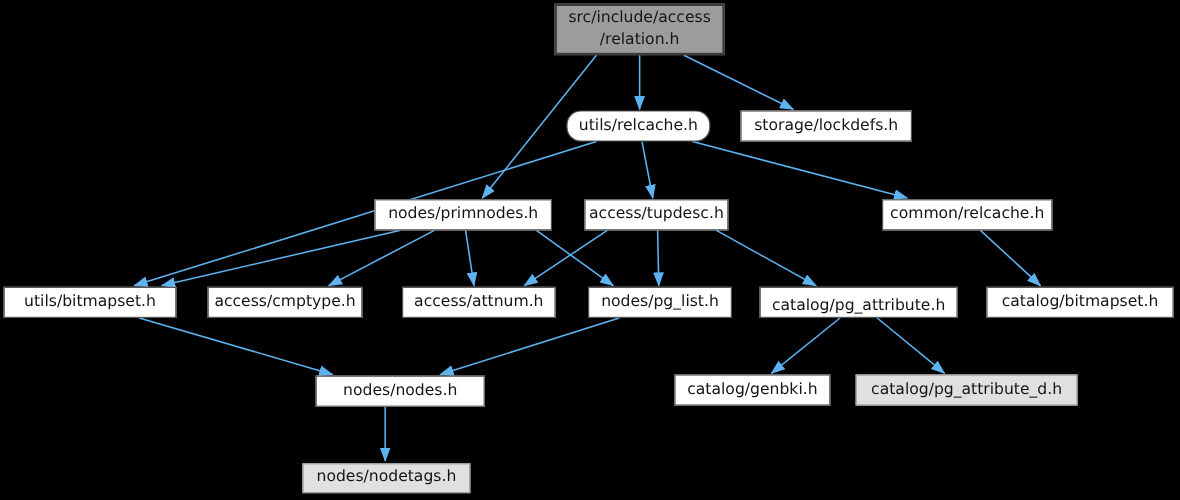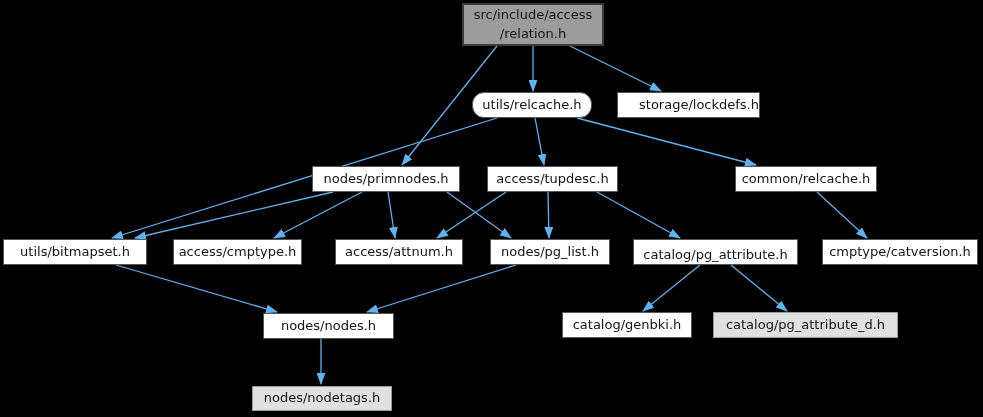--- a/index.html
+++ b/index.html
@@ -85,27 +85,27 @@
       </g>
   </svg>
   <div>
       <div class="node root" style="left: 462px; top: 3px; width: 142px; height: 43px;">
         <span>src/include/access</span>
         <span>/relation.h</span>
       </div>
       <div class="node" style="left: 472px; top: 92px; width: 120px; height: 26px; border-radius: 12px;">
         <span>utils/relcache.h</span>
       </div>
-      <div class="node" style="left: 617px; top: 92px; width: 143px; height: 26px; align-items: flex-end;">
+      <div class="node" style="left: 617px; top: 92px; width: 143px; height: 26px;">
         <span>storage/lockdefs.h</span>
       </div>
       <div class="node" style="left: 312px; top: 166px; width: 148px; height: 26px;">
         <span>nodes/primnodes.h</span>
       </div>
-      <div class="node" style="left: 487px; top: 166px; width: 131px; height: 26px;">
+      <div class="node" style="left: 487px; top: 166px; width: 120px; height: 26px;">
         <span>access/tupdesc.h</span>
       </div>
       <div class="node" style="left: 735px; top: 166px; width: 142px; height: 26px;">
         <span>common/relcache.h</span>
       </div>
       <div class="node" style="left: 3px; top: 239px; width: 144px; height: 26px;">
         <span>utils/bitmapset.h</span>
       </div>
       <div class="node" style="left: 173px; top: 239px; width: 129px; height: 26px;">
         <span>access/cmptype.h</span>
@@ -113,23 +113,23 @@
       <div class="node" style="left: 335px; top: 239px; width: 128px; height: 26px;">
         <span>access/attnum.h</span>
       </div>
       <div class="node" style="left: 490px; top: 239px; width: 120px; height: 26px;">
         <span>nodes/pg_list.h</span>
       </div>
       <div class="node" style="left: 633px; top: 239px; width: 165px; height: 26px; justify-content: flex-end;">
         <span>catalog/pg_attribute.h</span>
       </div>
       <div class="node" style="left: 822px; top: 239px; width: 156px; height: 26px;">
-        <span>cmptype/catversion.h</span>
+        <span>catalog/bitmapset.h</span>
       </div>
-      <div class="node" style="left: 263px; top: 313px; width: 131px; height: 26px;">
+      <div class="node" style="left: 263px; top: 313px; width: 141px; height: 26px;">
         <span>nodes/nodes.h</span>
       </div>
       <div class="node" style="left: 562px; top: 312px; width: 130px; height: 26px; align-items: center;">
         <span>catalog/genbki.h</span>
       </div>
       <div class="node leaf" style="left: 713px; top: 312px; width: 185px; height: 26px;">
         <span>catalog/pg_attribute_d.h</span>
       </div>
       <div class="node leaf" style="left: 252px; top: 386px; width: 140px; height: 25px; text-align: right;">
         <span>nodes/nodetags.h</span>

